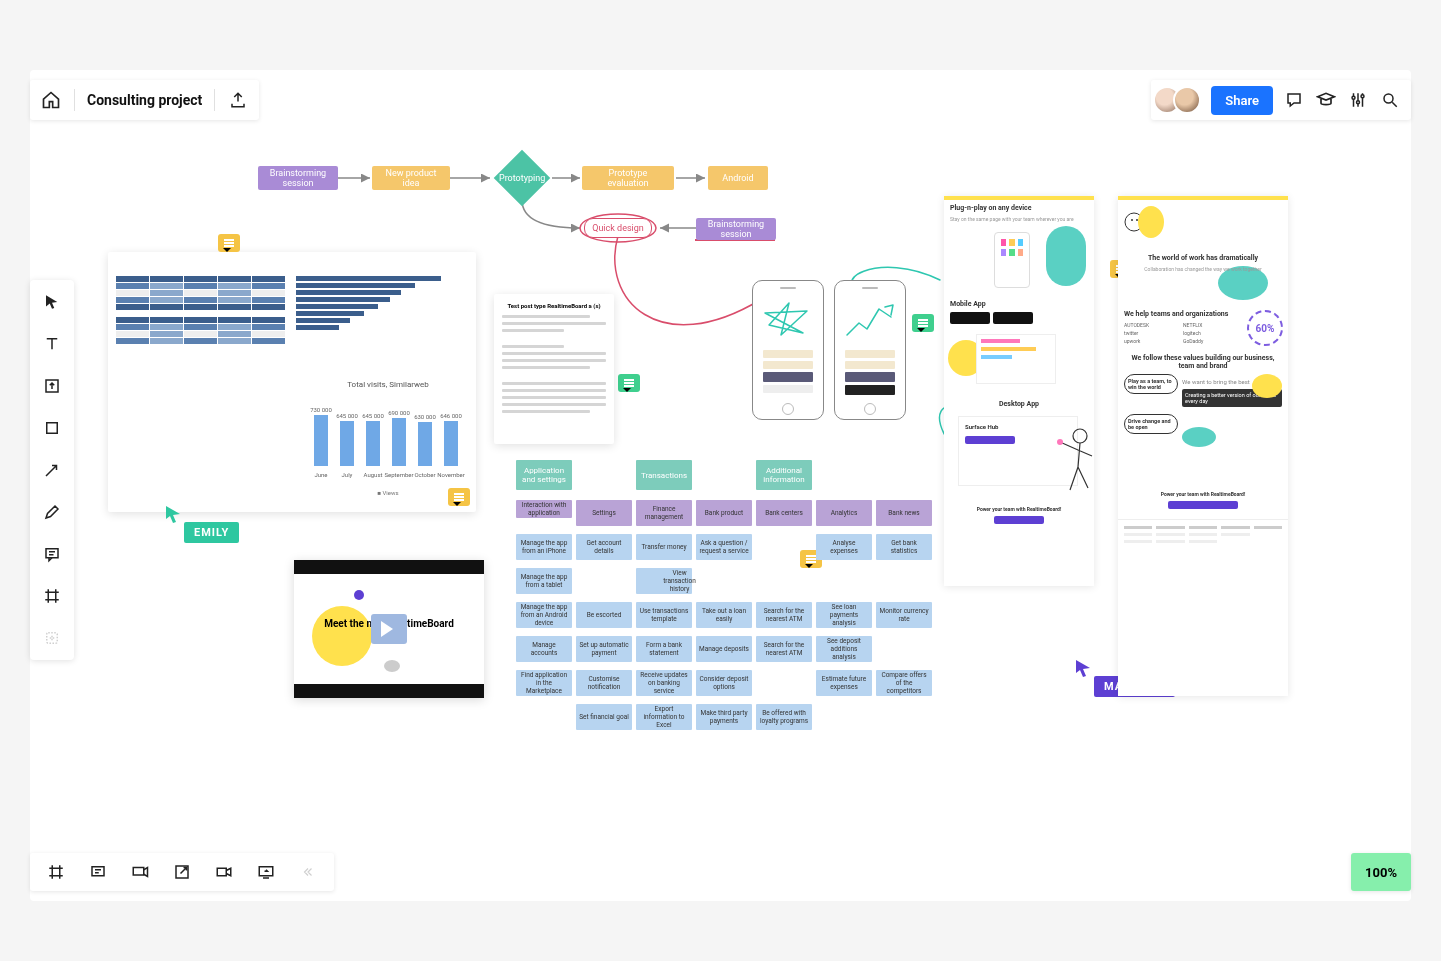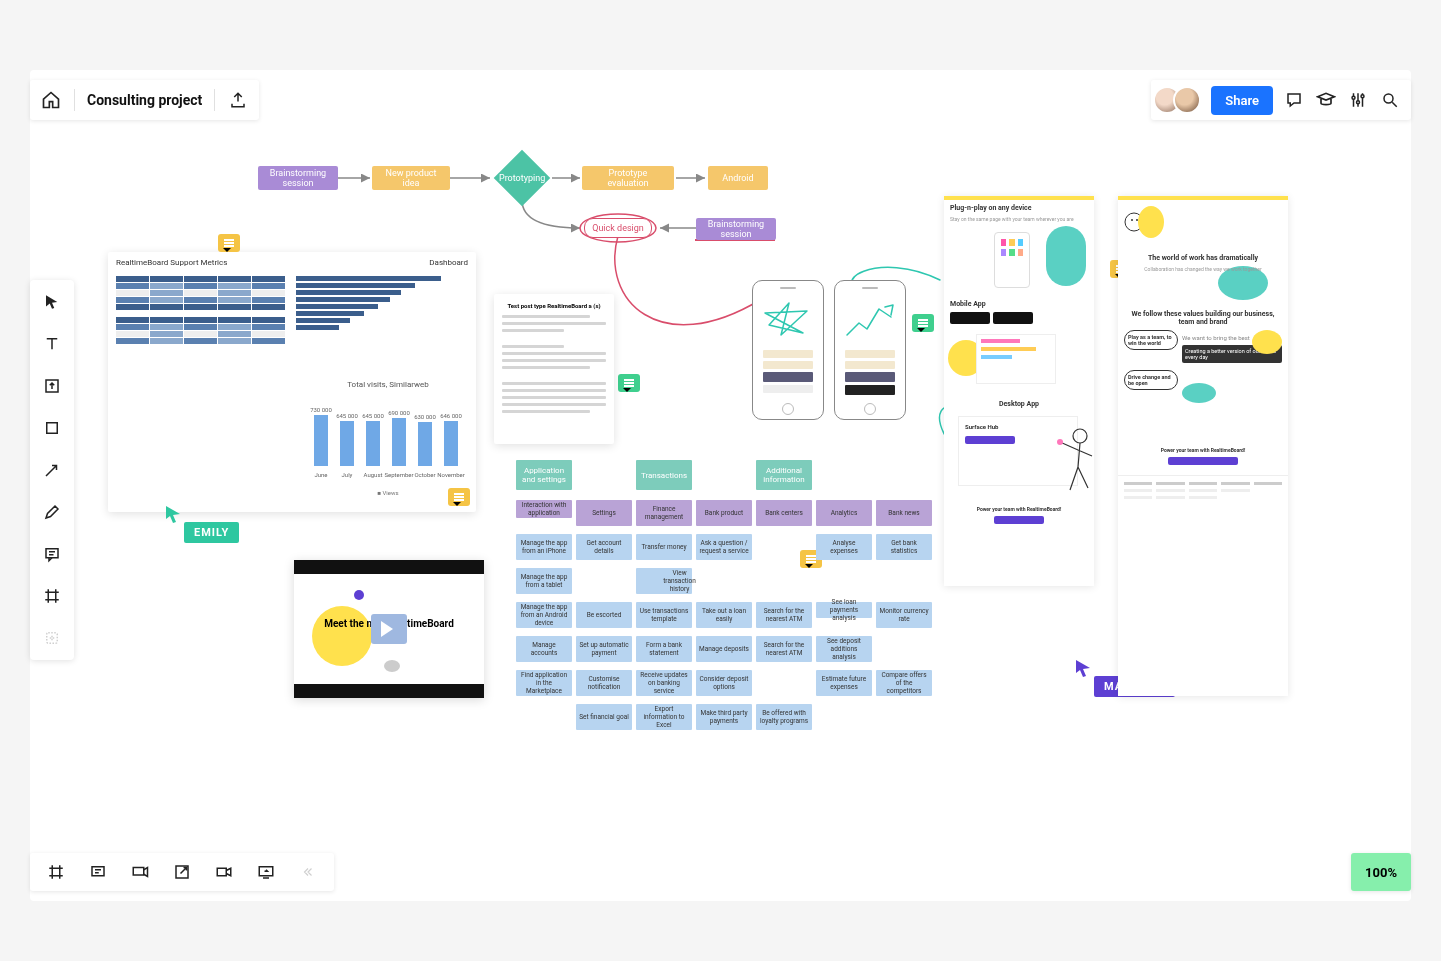--- a/index.html
+++ b/index.html
@@ -311,24 +311,20 @@
   <div class="node rect orange" style="left:372px; top:166px; width:78px; height:24px;">New product idea</div>
   <div class="node tealbg diamond" style="left:502px; top:158px; width:40px; height:40px;">
       <span>Prototyping</span>
     </div>
   <div class="node rect orange" style="left:582px; top:166px; width:92px; height:24px;">Prototype evaluation</div>
   <div class="node rect orange" style="left:708px; top:166px; width:60px; height:24px;">Android</div>
   <div class="node pill" style="left:584px; top:218px; width:68px; height:20px;border-radius:9px;">Quick design</div>
   <div class="node rect purple" style="left:696px; top:218px; width:80px; height:22px;">Brainstorming session</div>
 
   <div class="card" style="left:108px; top:252px; width:368px; height:260px;">
-    <div class="card-hd">
-        <span>RealtimeBoard Support Metrics</span>
-        <span>Dashboard</span>
-      </div>
 
     <div style="position:absolute; left:8px; top:24px; width:170px;">
       <div class="spreadsheet-row">
           <div class="sc b1"></div>
           <div class="sc b1"></div>
           <div class="sc b1"></div>
           <div class="sc b1"></div>
           <div class="sc b1"></div>
         </div>
       <div class="spreadsheet-row">
@@ -522,21 +518,21 @@
       <div class="sticky s-blue" style="left: 696px; top: 534px; width: 56px; height: 26px;">Ask a question / request a service</div>
       <div class="sticky s-blue" style="left: 816px; top: 534px; width: 56px; height: 26px;">Analyse expenses</div>
       <div class="sticky s-blue" style="left: 876px; top: 534px; width: 56px; height: 26px;">Get bank statistics</div>
       <div class="sticky s-blue" style="left: 516px; top: 568px; width: 56px; height: 26px;">Manage the app from a tablet</div>
       <div class="sticky s-blue" style="left: 636px; top: 568px; width: 56px; height: 26px; padding-left: 34px;">View transaction history</div>
       <div class="sticky s-blue" style="left: 516px; top: 602px; width: 56px; height: 26px;">Manage the app from an Android device</div>
       <div class="sticky s-blue" style="left: 576px; top: 602px; width: 56px; height: 26px;">Be escorted</div>
       <div class="sticky s-blue" style="left: 636px; top: 602px; width: 56px; height: 26px;">Use transactions template</div>
       <div class="sticky s-blue" style="left: 696px; top: 602px; width: 56px; height: 26px;">Take out a loan easily</div>
       <div class="sticky s-blue" style="left: 756px; top: 602px; width: 56px; height: 26px;">Search for the nearest ATM</div>
-      <div class="sticky s-blue" style="left: 816px; top: 602px; width: 56px; height: 16px;">See loan payments analysis</div>
+      <div class="sticky s-blue" style="left: 816px; top: 602px; width: 56px; height: 26px;">See loan payments analysis</div>
       <div class="sticky s-blue" style="left: 876px; top: 602px; width: 56px; height: 26px;">Monitor currency rate</div>
       <div class="sticky s-blue" style="left: 516px; top: 636px; width: 56px; height: 26px;">Manage accounts</div>
       <div class="sticky s-blue" style="left: 576px; top: 636px; width: 56px; height: 26px;">Set up automatic payment</div>
       <div class="sticky s-blue" style="left: 636px; top: 636px; width: 56px; height: 26px;">Form a bank statement</div>
       <div class="sticky s-blue" style="left: 696px; top: 636px; width: 56px; height: 26px;">Manage deposits</div>
       <div class="sticky s-blue" style="left: 756px; top: 636px; width: 56px; height: 26px;">Search for the nearest ATM</div>
       <div class="sticky s-blue" style="left: 816px; top: 636px; width: 56px; height: 26px;">See deposit additions analysis</div>
       <div class="sticky s-blue" style="left: 516px; top: 670px; width: 56px; height: 26px;">Find application in the Marketplace</div>
       <div class="sticky s-blue" style="left: 576px; top: 670px; width: 56px; height: 26px;">Customise notification</div>
       <div class="sticky s-blue" style="left: 636px; top: 670px; width: 56px; height: 26px;">Receive updates on banking service</div>
@@ -605,20 +601,36 @@
             <circle cx="14" cy="20" r="1" fill="#333"></circle>
             <circle cx="19" cy="20" r="1" fill="#333"></circle>
           </svg>
       </div>
     </div>
     <div class="mh" style="text-align:center;">The world of work has dramatically</div>
     <div style="position:relative;height:40px;">
       <div style="position:absolute;right:20px;top:0;width:50px;height:34px;border-radius:50%;" class="blob-teal"></div>
       <div class="mt" style="position:relative;text-align:center;">Collaboration has changed the way we work together</div>
     </div>
+    <div style="display:flex;">
+      <div style="flex:1;">
+        <div class="mh">We help teams and organizations</div>
+        <div id="brand-grid" style="display:grid;grid-template-columns:1fr 1fr;gap:2px 6px;margin:4px 6px;font-size:5px;color:#666;">
+            <div>AUTODESK</div>
+            <div>NETFLIX</div>
+            <div>twitter</div>
+            <div>logitech</div>
+            <div>upwork</div>
+            <div>GoDaddy</div>
+          </div>
+      </div>
+      <div style="width:46px;text-align:center;">
+        <div style="width:36px;height:36px;border-radius:50%;background:#fff;border:2px dashed #7d5de0;margin:4px auto;display:flex;align-items:center;justify-content:center;font-size:10px;font-weight:700;color:#7d5de0;">60%</div>
+      </div>
+    </div>
     <div class="mh" style="text-align:center;">We follow these values building our business, team and brand</div>
     <div style="display:flex;gap:4px;margin:4px 6px;">
       <div style="flex:0 0 54px;">
         <div style="border:1.5px solid #333;border-radius:10px;padding:3px;font-size:5.5px;font-weight:700;margin-bottom:6px;">Play as a team, to win the world</div>
         <div style="height:14px;"></div>
         <div style="border:1.5px solid #333;border-radius:10px;padding:3px;font-size:5.5px;font-weight:700;">Drive change and be open</div>
       </div>
       <div style="flex:1;">
         <div style="position:relative;">
           <div style="position:absolute;width:30px;height:24px;border-radius:50%;right:0;" class="blob-yellow"></div>

